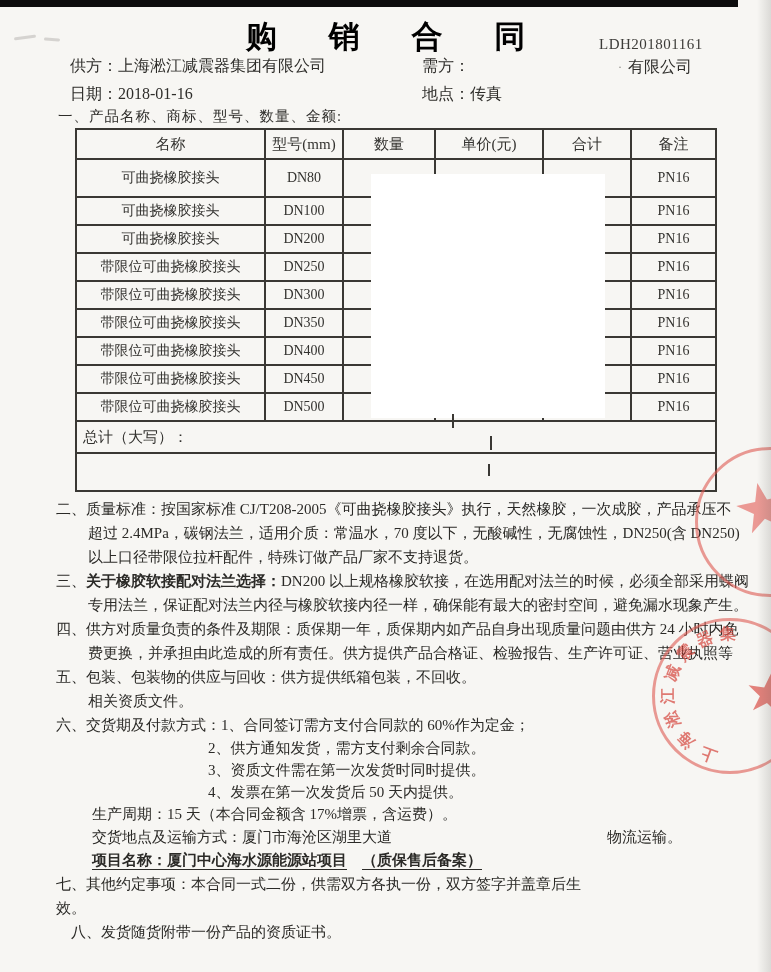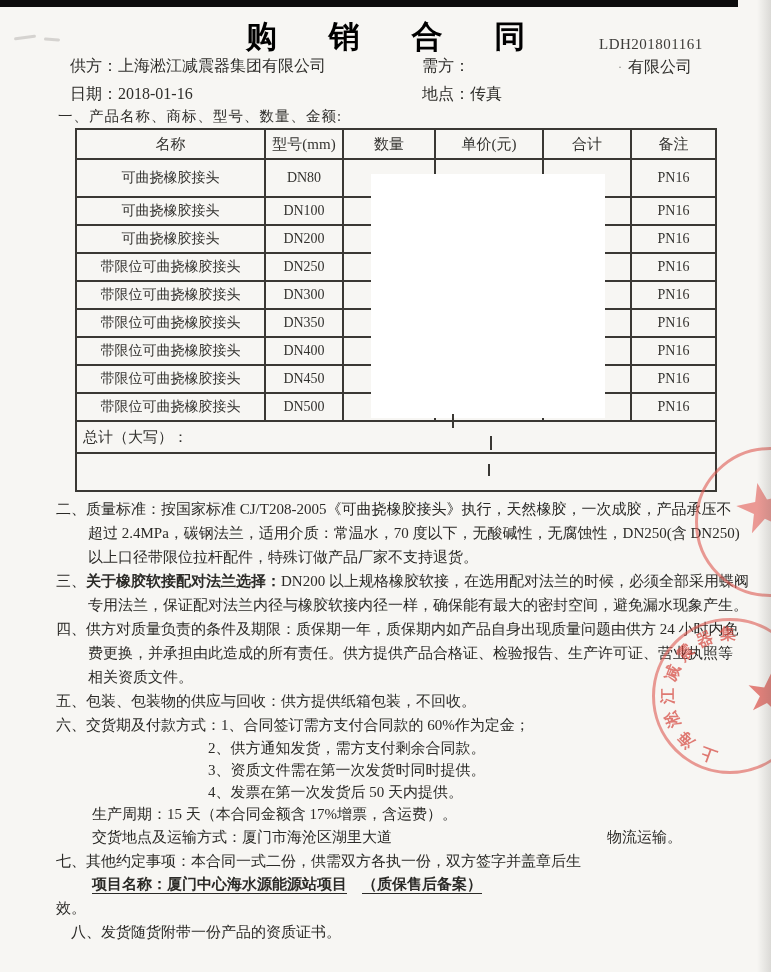--- a/index.html
+++ b/index.html
@@ -198,30 +198,30 @@
   </div>
 
   <div class="clauses" id="clauses">
       <div class="line"><span class="">二、质量标准：按国家标准 CJ/T208-2005《可曲挠橡胶接头》执行，天然橡胶，一次成胶，产品承压不</span></div>
       <div class="line L1"><span class="">超过 2.4MPa，碳钢法兰，适用介质：常温水，70 度以下，无酸碱性，无腐蚀性，DN250(含 DN250)</span></div>
       <div class="line L1"><span class="">以上口径带限位拉杆配件，特殊订做产品厂家不支持退货。</span></div>
       <div class="line"><span class="">三、</span><span class="seg-b ">关于橡胶软接配对法兰选择：</span><span class="">DN200 以上规格橡胶软接，在选用配对法兰的时候，必须全部采用蝶阀</span></div>
       <div class="line L1"><span class="">专用法兰，保证配对法兰内径与橡胶软接内径一样，确保能有最大的密封空间，避免漏水现象产生。</span></div>
       <div class="line"><span class="">四、供方对质量负责的条件及期限：质保期一年，质保期内如产品自身出现质量问题由供方 24 小时内免</span></div>
       <div class="line L1"><span class="">费更换，并承担由此造成的所有责任。供方提供产品合格证、检验报告、生产许可证、营业执照等</span></div>
+      <div class="line"><span class="">五、包装、包装物的供应与回收：供方提供纸箱包装，不回收。</span></div>
       <div class="line L1"><span class="">相关资质文件。</span></div>
-      <div class="line"><span class="">五、包装、包装物的供应与回收：供方提供纸箱包装，不回收。</span></div>
       <div class="line"><span class="">六、交货期及付款方式：1、合同签订需方支付合同款的 60%作为定金；</span></div>
       <div class="line L2"><span class="">2、供方通知发货，需方支付剩余合同款。</span></div>
       <div class="line L2"><span class="">3、资质文件需在第一次发货时同时提供。</span></div>
       <div class="line L2"><span class="">4、发票在第一次发货后 50 天内提供。</span></div>
       <div class="line L3"><span class="">生产周期：15 天（本合同金额含 17%增票，含运费）。</span></div>
       <div class="line L3"><span class="">交货地点及运输方式：厦门市海沧区湖里大道</span><span class="seg-gap" style="width: 215px;"></span><span class="">物流运输。</span></div>
+      <div class="line L3"><span class="seg-b seg-u">项目名称：厦门中心海水源能源站项目</span><span class="seg-b ">　</span><span class="seg-b seg-u">（质保售后备案）</span></div>
       <div class="line"><span class="">七、其他约定事项：本合同一式二份，供需双方各执一份，双方签字并盖章后生</span></div>
-      <div class="line L3"><span class="seg-b seg-u">项目名称：厦门中心海水源能源站项目</span><span class="seg-b ">　</span><span class="seg-b seg-u">（质保售后备案）</span></div>
       <div class="line"><span class="">效。</span></div>
       <div class="line"><span class="">　八、发货随货附带一份产品的资质证书。</span></div>
     </div>
 
   <div class="stamp stamp1">
     <div class="stamp-ring"></div>
     <span class="star">★</span>
   </div>
   <div class="stamp stamp2">
     <div class="stamp-ring"></div>

